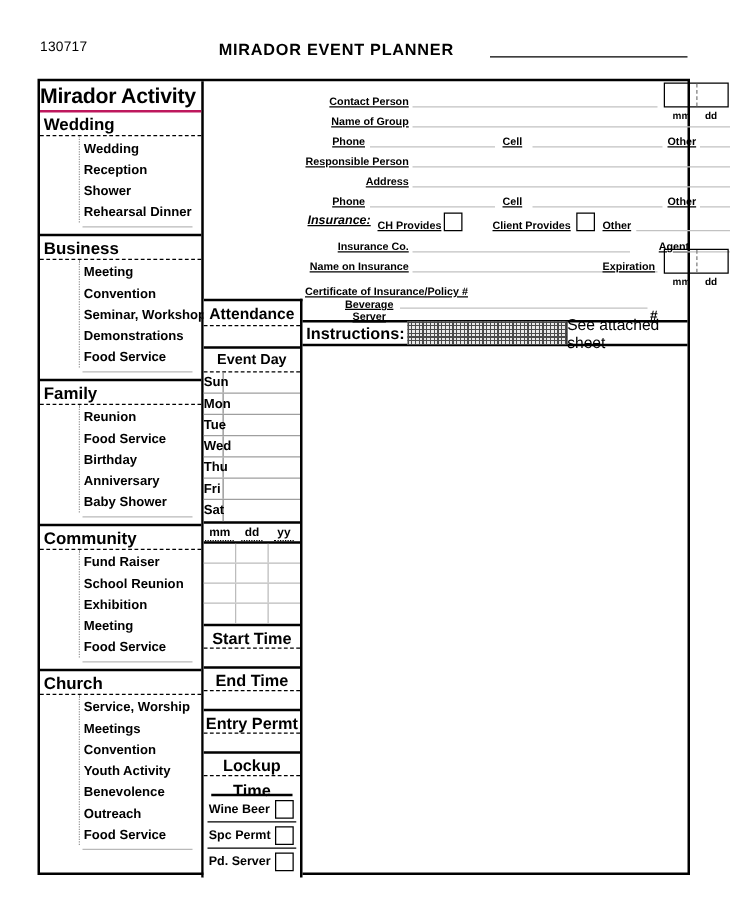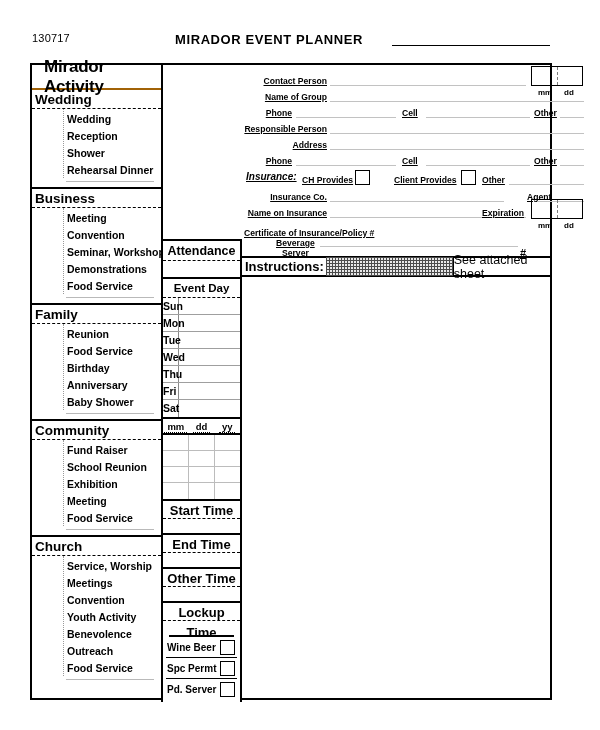--- a/index.html
+++ b/index.html
@@ -34,22 +34,22 @@
     border: 2px solid #000;
   }
 
   
   .left-col {
     position: absolute; left: 0; top: 0;
     width: 131px; height: 637px;
     border-right: 2px solid #000;
   }
   .brand-head {
-    height: 25px; border-bottom: 2px solid #a16207;
-    display: flex; align-items: center; padding-left: 12px;
+    height: 25px; border-bottom: 2px solid #be185d;
+    display: flex; align-items: center; padding-left: 0;
     font-size: 17px; font-weight: bold; letter-spacing: -.2px;
   }
   .cat-block { border-bottom: 2px solid #000; position: relative; }
   .cat-block.last { border-bottom: none; }
   .cat-title {
     font-size: 13.5px; font-weight: bold; padding-left: 3px;
     height: 19px; line-height: 19px;
     border-bottom: 1.5px dashed #000;
   }
   .cat-items { position: relative; padding: 2px 0 5px 0; }
@@ -293,21 +293,21 @@
           <div class="g-cell"></div>
           <div class="g-cell"></div>
           <div class="g-cell"></div>
         </div>
       </div>
 
       <div class="time-head">Start Time</div>
       <div class="time-blank"></div>
       <div class="time-head">End Time</div>
       <div class="time-blank"></div>
-      <div class="time-head">Other Time</div>
+      <div class="time-head">Entry Permt</div>
       <div class="time-blank"></div>
       <div class="time-head">Lockup Time</div>
       <div class="time-blank"></div>
 
       <div class="chk-sep"></div>
       <div class="chk-row">
         <div class="chk-lbl">Wine Beer</div>
         <div class="chk-box"></div>
       </div>
       <div class="chk-row">

